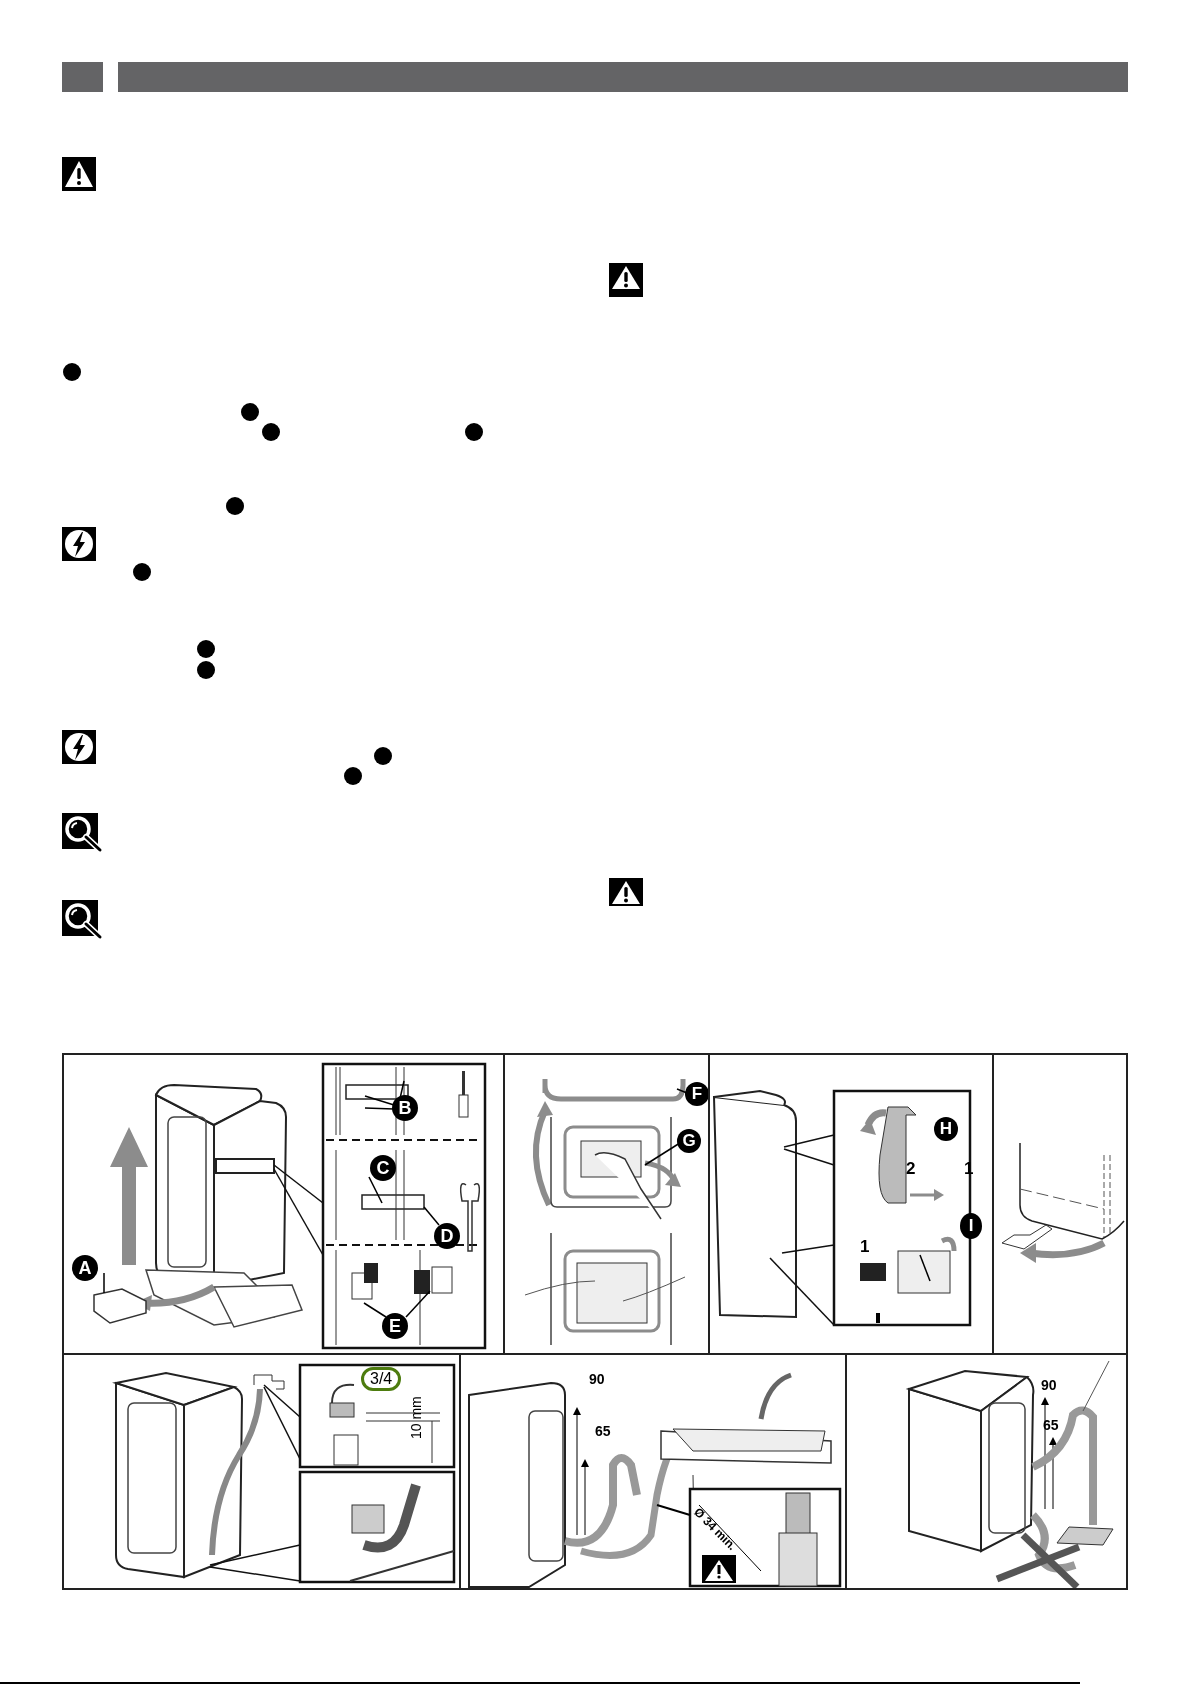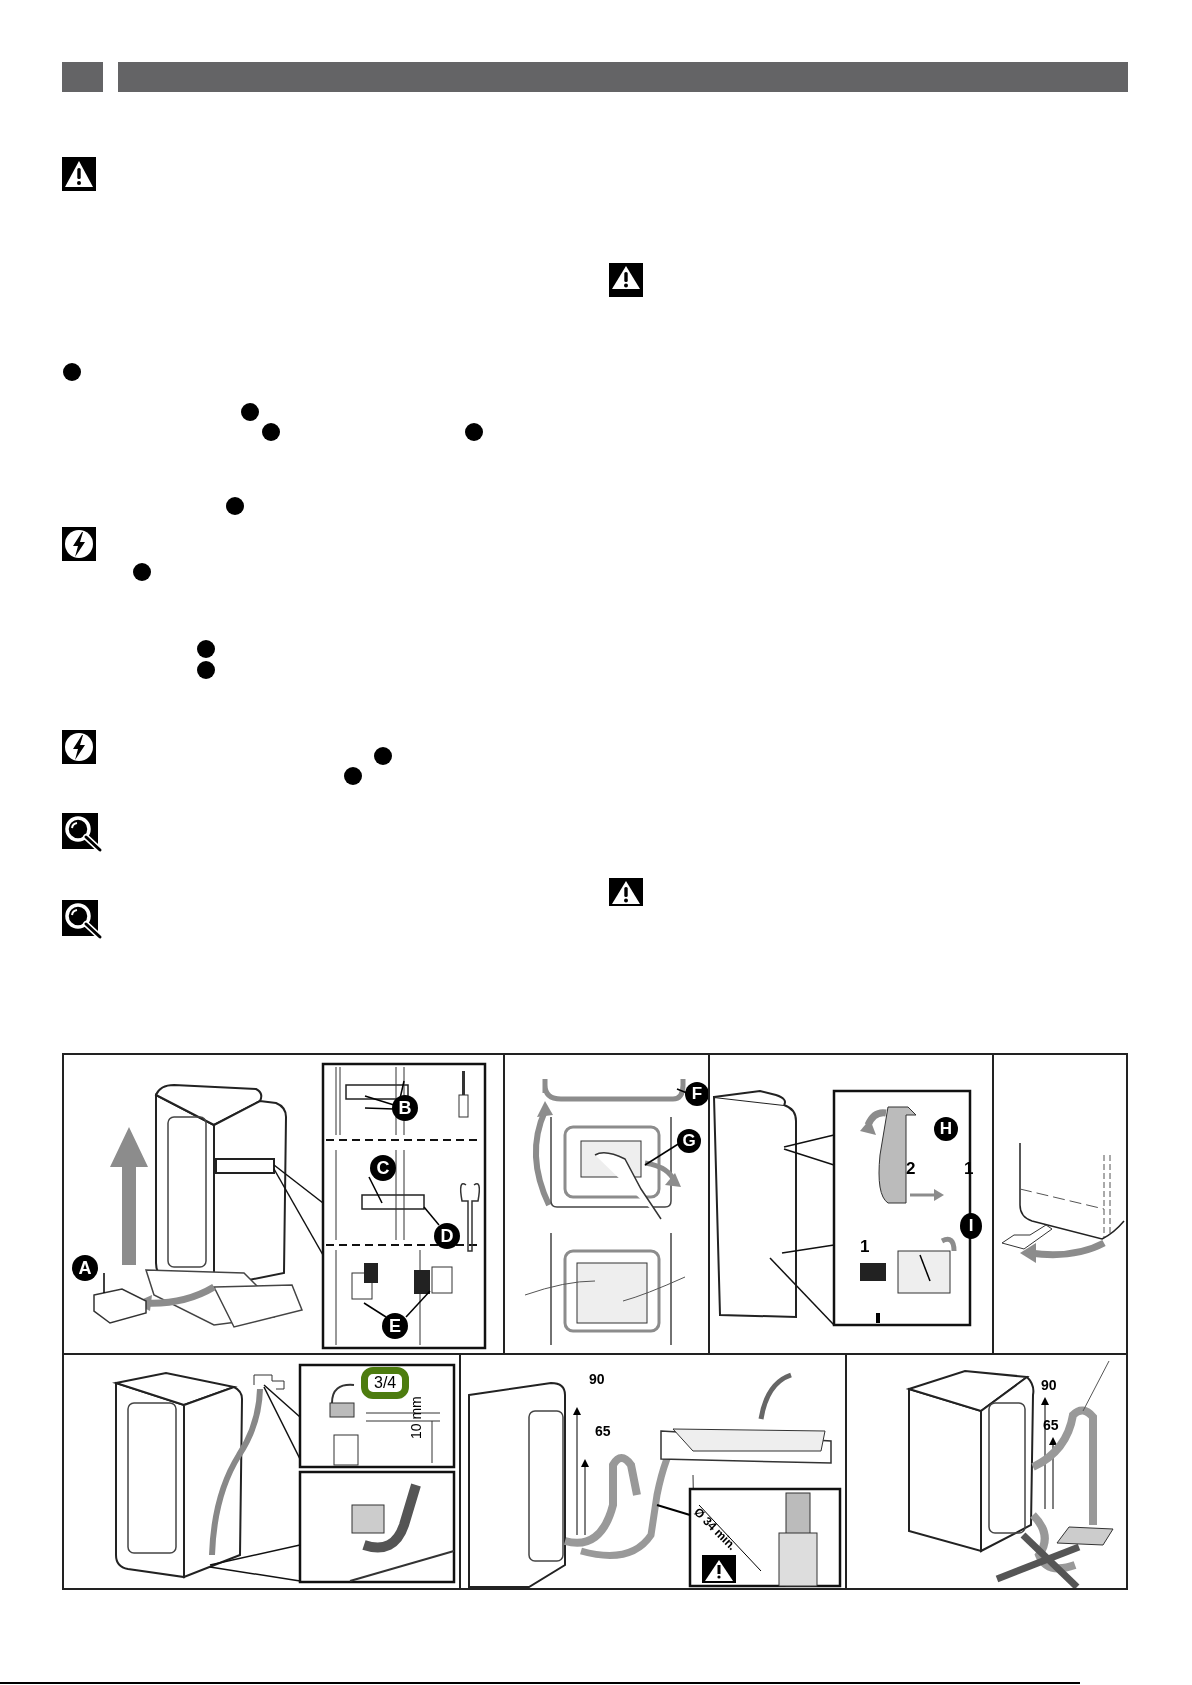--- a/index.html
+++ b/index.html
@@ -241,21 +241,21 @@
       <rect x="266" y="48" width="24" height="14" fill="#bbb" stroke="#333"></rect>
       <path d="M268,48 Q268,28 290,30" stroke="#333" fill="none" stroke-width="2"></path>
       <rect x="270" y="80" width="24" height="30" fill="#fff" stroke="#333"></rect>
       <line x1="302" y1="58" x2="376" y2="58" stroke="#333"></line>
       <line x1="302" y1="66" x2="376" y2="66" stroke="#333"></line>
       <line x1="368" y1="66" x2="368" y2="108" stroke="#333"></line>
       <rect x="288" y="150" width="32" height="28" fill="#ccc" stroke="#333"></rect>
       <path d="M300,190 Q330,200 340,170 L352,130" stroke="#555" stroke-width="10" fill="none"></path>
       <line x1="286" y1="226" x2="390" y2="196" stroke="#333" stroke-width="2"></line>
     </svg>
-    <div class="abs" style="left:297px;top:12px;font-size:16px;border-radius:12px;border:7px solid #4d7c0f;padding:0 6px;background:#fff;">3/4</div>
+    <div class="abs" style="left:297px;top:12px;font-size:16px;border-radius:12px;border:3px solid #4d7c0f;padding:0 6px;background:#fff;">3/4</div>
     <div class="abs" style="left:344px;top:84px;font-size:14px;transform:rotate(-90deg);transform-origin:left top;white-space:nowrap;">10 mm</div>
   </div>
 
   <div class="panel" style="left:397px;top:300px;width:384px;height:233px;">
     <svg width="384" height="233" viewBox="0 0 384 233">
       <path d="M8,40 L90,28 Q104,28 104,40 L104,210 L68,232 L8,232 Z" fill="#fff" stroke="#222" stroke-width="2"></path>
       <rect x="68" y="56" width="34" height="150" rx="6" fill="none" stroke="#444" stroke-width="1.5"></rect>
       <line x1="116" y1="56" x2="116" y2="180" stroke="#000" stroke-width="1"></line>
       <polygon points="116,52 112,60 120,60" fill="#000"></polygon>
       <line x1="124" y1="108" x2="124" y2="180" stroke="#000" stroke-width="1"></line>

